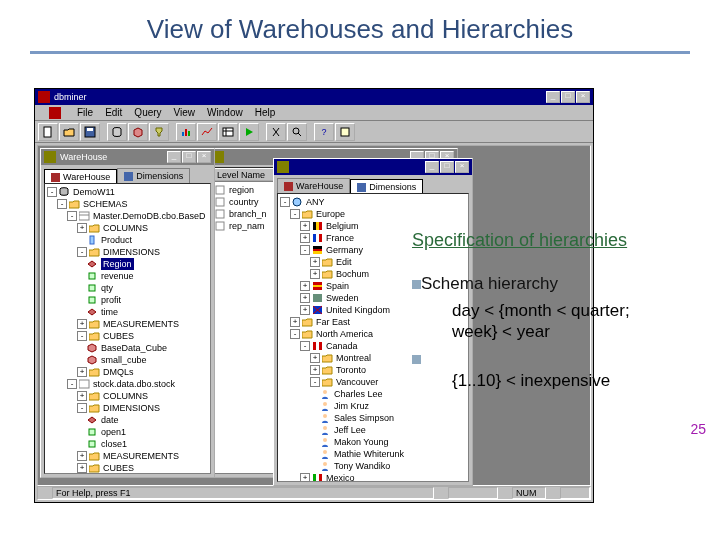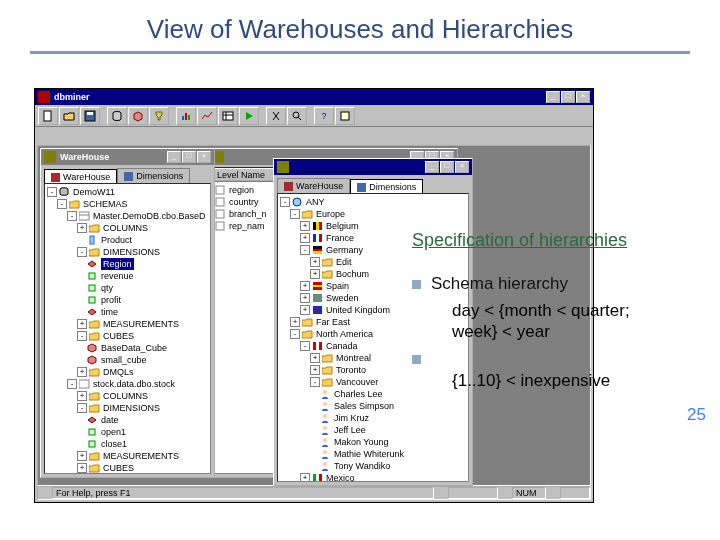--- a/index.html
+++ b/index.html
@@ -3,21 +3,21 @@
 <meta charset="utf-8">
 <style>
   * { box-sizing: border-box; margin: 0; padding: 0; }
   html, body { width: 720px; height: 540px; font-family: Arial, sans-serif; background: #fff; overflow: hidden; }
   .slide { width: 720px; height: 441px; position: relative; }
   .title { font-size: 26px; color: #2f4c7a; text-align: center; padding: 14px 0 6px; font-weight: normal; }
   .title-underline { height: 3px; background: #7a99c4; margin: 0 30px 8px; }
   .app { position: absolute; left: 34px; top: 88px; width: 560px; height: 415px; background: #c0c0c0; border: 1px solid #000; font-family: "MS Sans Serif", Tahoma, sans-serif; font-size: 9px; }
   .titlebar { height: 16px; background: linear-gradient(#000080,#000080); color: #fff; display: flex; align-items: center; padding: 0 3px; }
   .titlebar .ticon { width: 12px; height: 12px; background: #b00000; margin-right: 4px; }
-  .titlebar .ttext { flex: 1; font-weight: bold; font-size: 9px; }
+  .titlebar .ttext { flex: 1; font-weight: normal; font-size: 9px; }
   .winbtns { display: flex; gap: 1px; }
   .winbtn { width: 14px; height: 12px; background: #c0c0c0; border: 1px outset #fff; font-size: 8px; line-height: 8px; text-align: center; }
   .menubar { height: 16px; background: #c0c0c0; border-bottom: 1px solid #808080; display: flex; align-items: center; padding-left: 14px; gap: 12px; }
   .menubar span { font-size: 10px; }
   .toolbar { height: 22px; background: #c0c0c0; border-bottom: 1px solid #808080; display: flex; align-items: center; padding: 0 3px; gap: 1px; }
   .tbtn { width: 20px; height: 18px; border: 1px outset #fff; background: #c0c0c0; display: inline-flex; align-items: center; justify-content: center; font-size: 9px; }
   .tsep { width: 5px; }
   .tbtn svg { width: 12px; height: 12px; }
   .client { position: absolute; left: 2px; right: 2px; top: 56px; bottom: 16px; background: #808080; border: 1px inset #fff; }
   .statusbar { position: absolute; left: 2px; right: 2px; bottom: 2px; height: 14px; background: #c0c0c0; border: 1px inset #fff; display: flex; align-items: center; }
@@ -35,42 +35,51 @@
   .listhdr .col { border: 1px outset #fff; padding: 0 3px; font-size: 9px; line-height: 12px; }
   .tree { padding: 2px 2px; font-size: 9px; line-height: 12px; }
   .node { display: flex; align-items: center; white-space: nowrap; }
   .tw { display: inline-block; width: 10px; height: 10px; border: 1px solid #808080; text-align: center; line-height: 8px; font-size: 8px; margin-right: 2px; background: #fff; }
   .sp { display: inline-block; width: 10px; }
   .ic { width: 11px; height: 10px; margin-right: 3px; display: inline-flex; align-items: center; justify-content: center; }
   .ic svg { width: 11px; height: 10px; }
   .sel { background: #000080; color: #fff; padding: 0 2px; }
   .overlay { position: absolute; right: 18px; top: 230px; width: 290px; font-family: Verdana, sans-serif; }
   .ov-title { color: #2a6a3a; font-size: 18px; text-decoration: underline; margin-bottom: 23px; }
-  .ov-item { display: flex; gap: 10px; margin-bottom: 6px; }
+  .ov-item { display: flex; gap: 0; margin-bottom: 6px; }
   .ov-bullet { width: 9px; height: 9px; background: #8fa9bf; margin-top: 6px; flex: 0 0 auto; }
   .ov-head { font-size: 17px; color: #111; }
   .ov-sub { font-size: 17px; color: #000000; margin-left: 40px; line-height: 1.25; }
-  .pagenum { position: absolute; right: 14px; bottom: 16px; font-size: 17px; color: #3b82f6; }
+  .pagenum { position: absolute; right: 14px; bottom: 4px; font-size: 14px; color: #a21caf; }
 </style>
 </head>
 <body>
 <div class="slide">
 
 <h1 class="title">View of Warehouses and Hierarchies</h1>
 <div class="title-underline"></div>
 
 <div class="app">
   <div class="titlebar">
     <div class="ticon"></div>
     <div class="ttext">dbminer</div>
     <div class="winbtns">
       <div class="winbtn">_</div>
       <div class="winbtn">□</div>
       <div class="winbtn">×</div>
     </div>
+  </div>
+  <div class="menubar">
+    <span style="width:12px;height:12px;background:#b00000;display:inline-block;margin-right:4px"></span>
+    <span>File</span>
+    <span>Edit</span>
+    <span>Query</span>
+    <span>View</span>
+    <span>Window</span>
+    <span>Help</span>
   </div>
   <div class="toolbar">
     <div class="tbtn">
           <svg viewBox="0 0 12 12">
             <rect x="2" y="1" width="7" height="10" fill="#fff" stroke="#000"></rect>
           </svg>
         </div>
     <div class="tbtn">
           <svg viewBox="0 0 12 12">
             <path d="M1 4h4l1-1h5v7H1z" fill="#ffcc66" stroke="#000"></path>
@@ -738,34 +747,34 @@
                 <span class="sp"></span>
                 <span class="sp"></span>
                 <span class="sp"></span>
                 <span class="sp"></span>
                 <span class="ic">
                   <svg viewBox="0 0 11 10">
                     <circle cx="5" cy="3" r="2" fill="#fc9"></circle>
                     <path d="M2 10c0-3 6-3 6 0" fill="#36c"></path>
                   </svg>
                 </span>
-                <span>Sales Simpson</span>
+                <span>Jim Kruz</span>
               </div>
           <div class="node">
                 <span class="sp"></span>
                 <span class="sp"></span>
                 <span class="sp"></span>
                 <span class="sp"></span>
                 <span class="ic">
                   <svg viewBox="0 0 11 10">
                     <circle cx="5" cy="3" r="2" fill="#fc9"></circle>
                     <path d="M2 10c0-3 6-3 6 0" fill="#36c"></path>
                   </svg>
                 </span>
-                <span>Jim Kruz</span>
+                <span>Sales Simpson</span>
               </div>
           <div class="node">
                 <span class="sp"></span>
                 <span class="sp"></span>
                 <span class="sp"></span>
                 <span class="sp"></span>
                 <span class="ic">
                   <svg viewBox="0 0 11 10">
                     <circle cx="5" cy="3" r="2" fill="#fc9"></circle>
                     <path d="M2 10c0-3 6-3 6 0" fill="#36c"></path>

